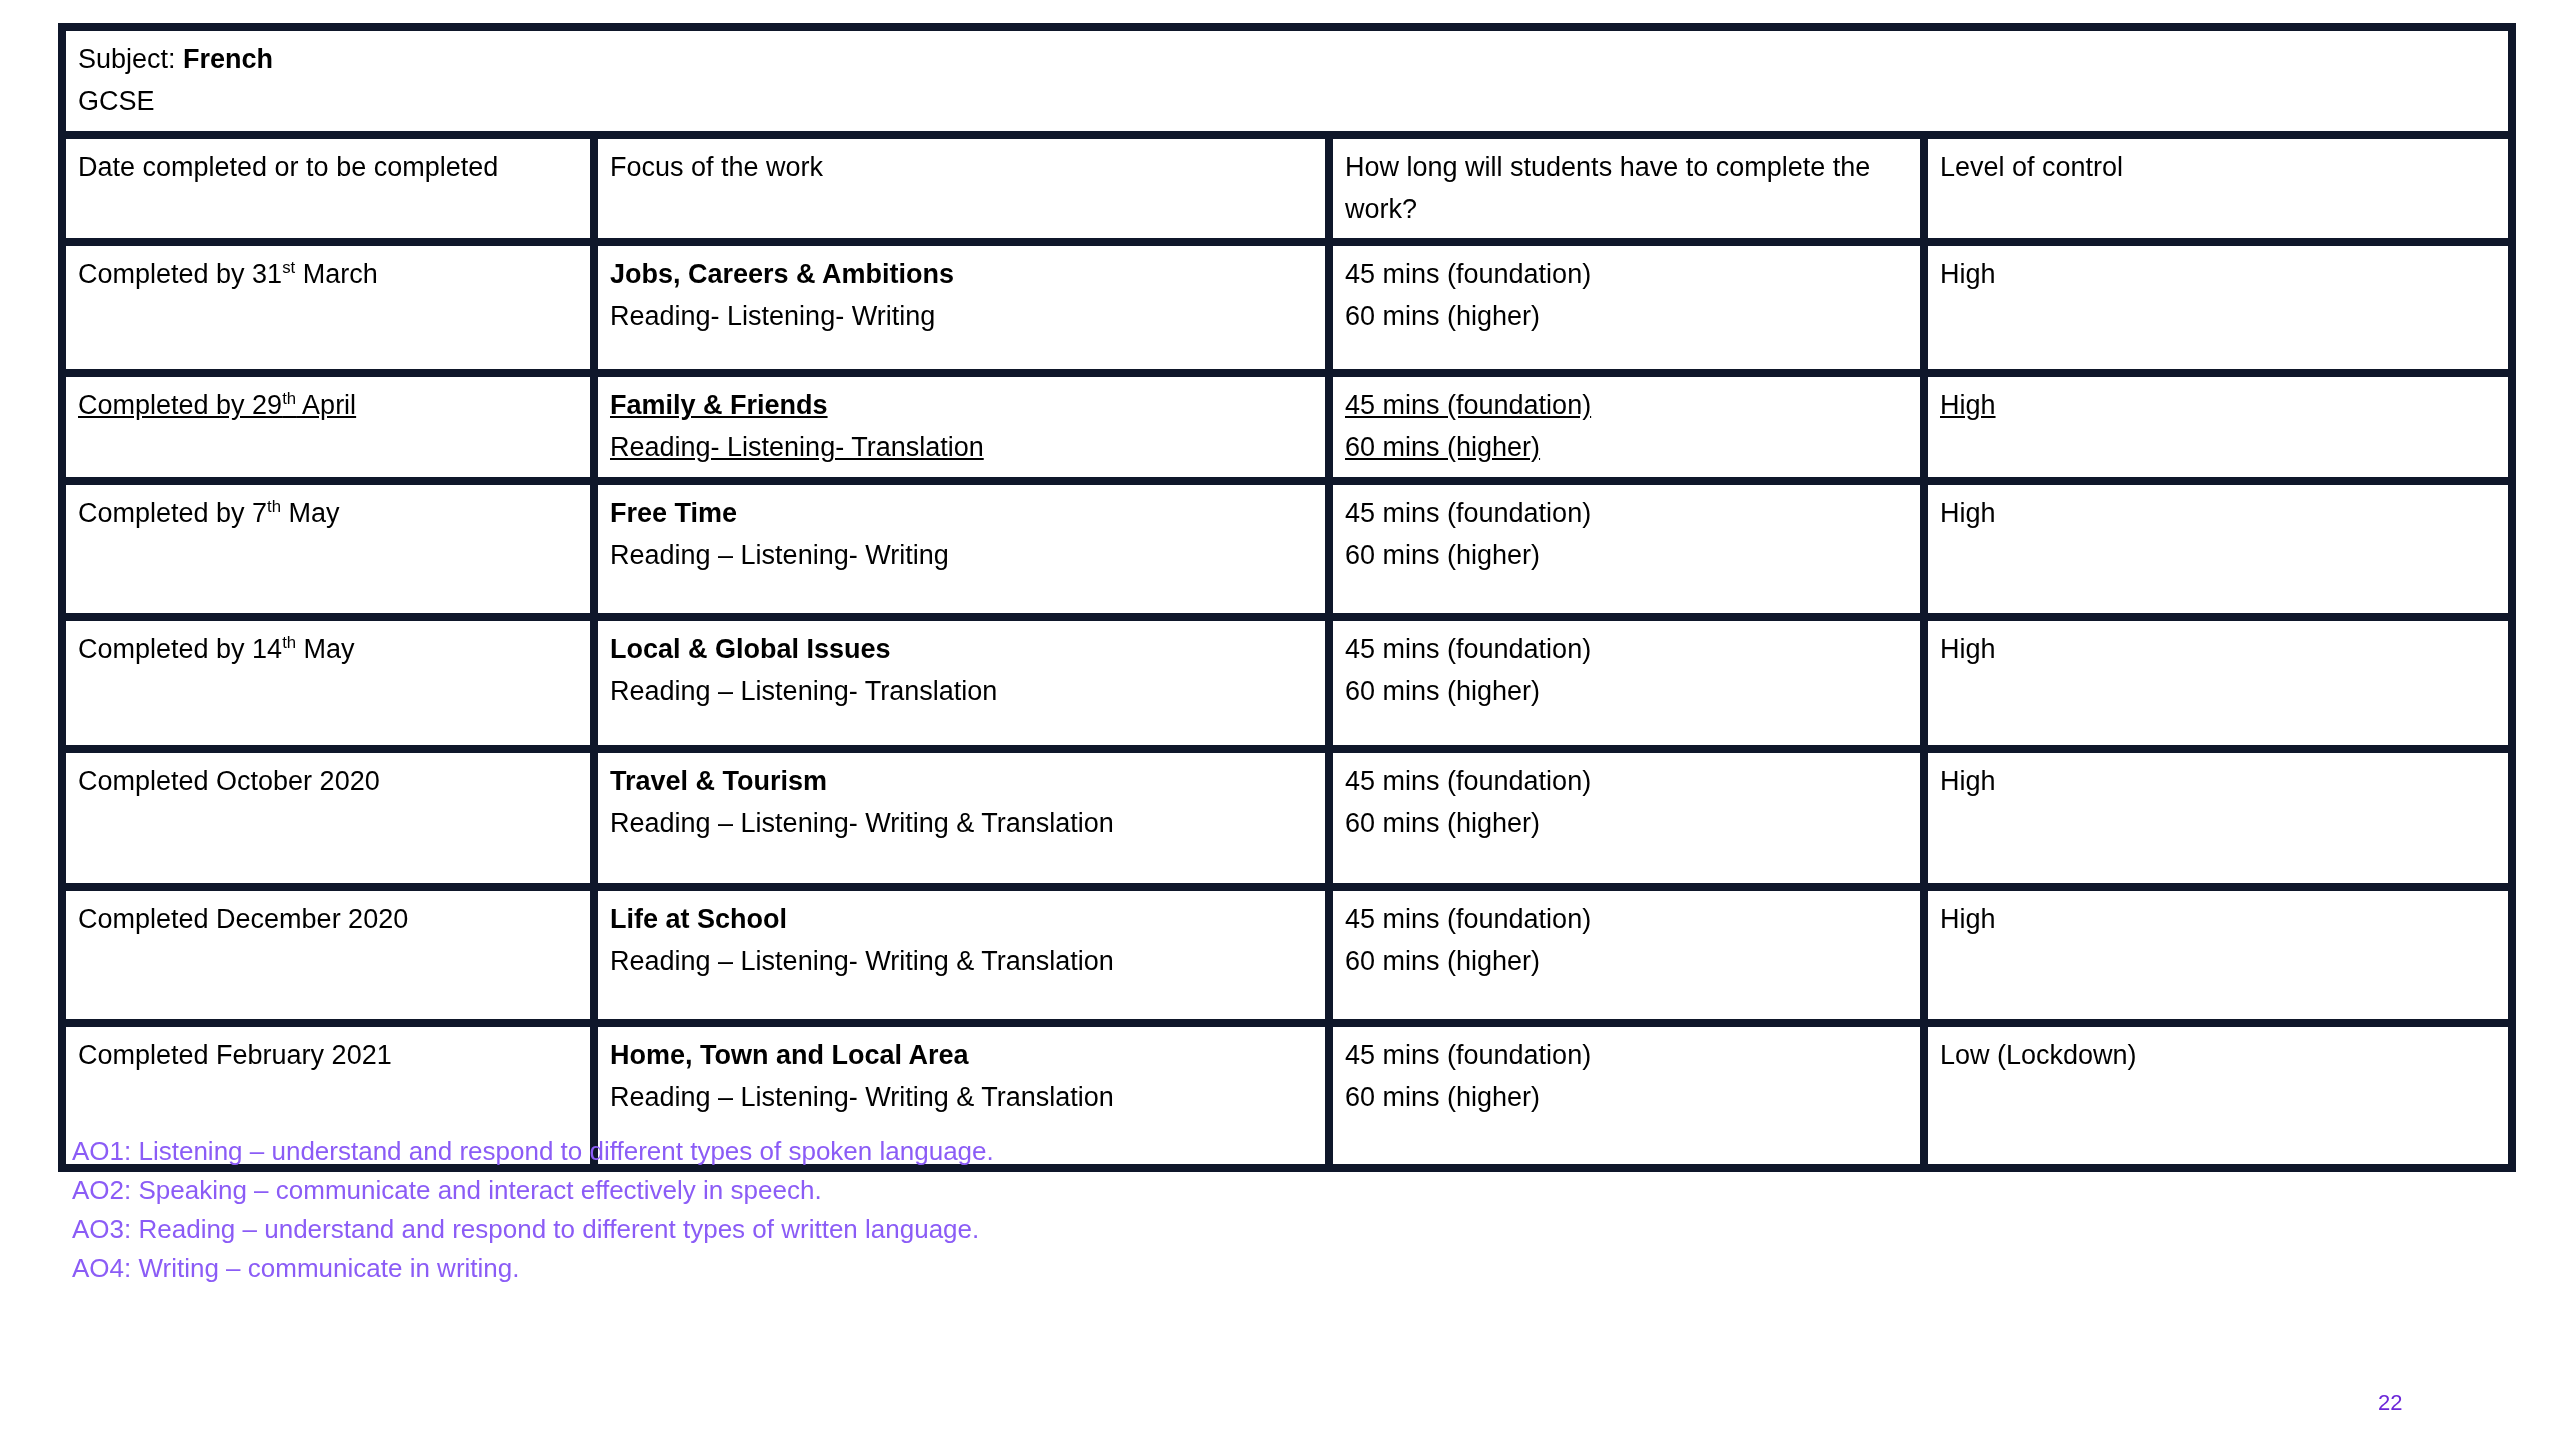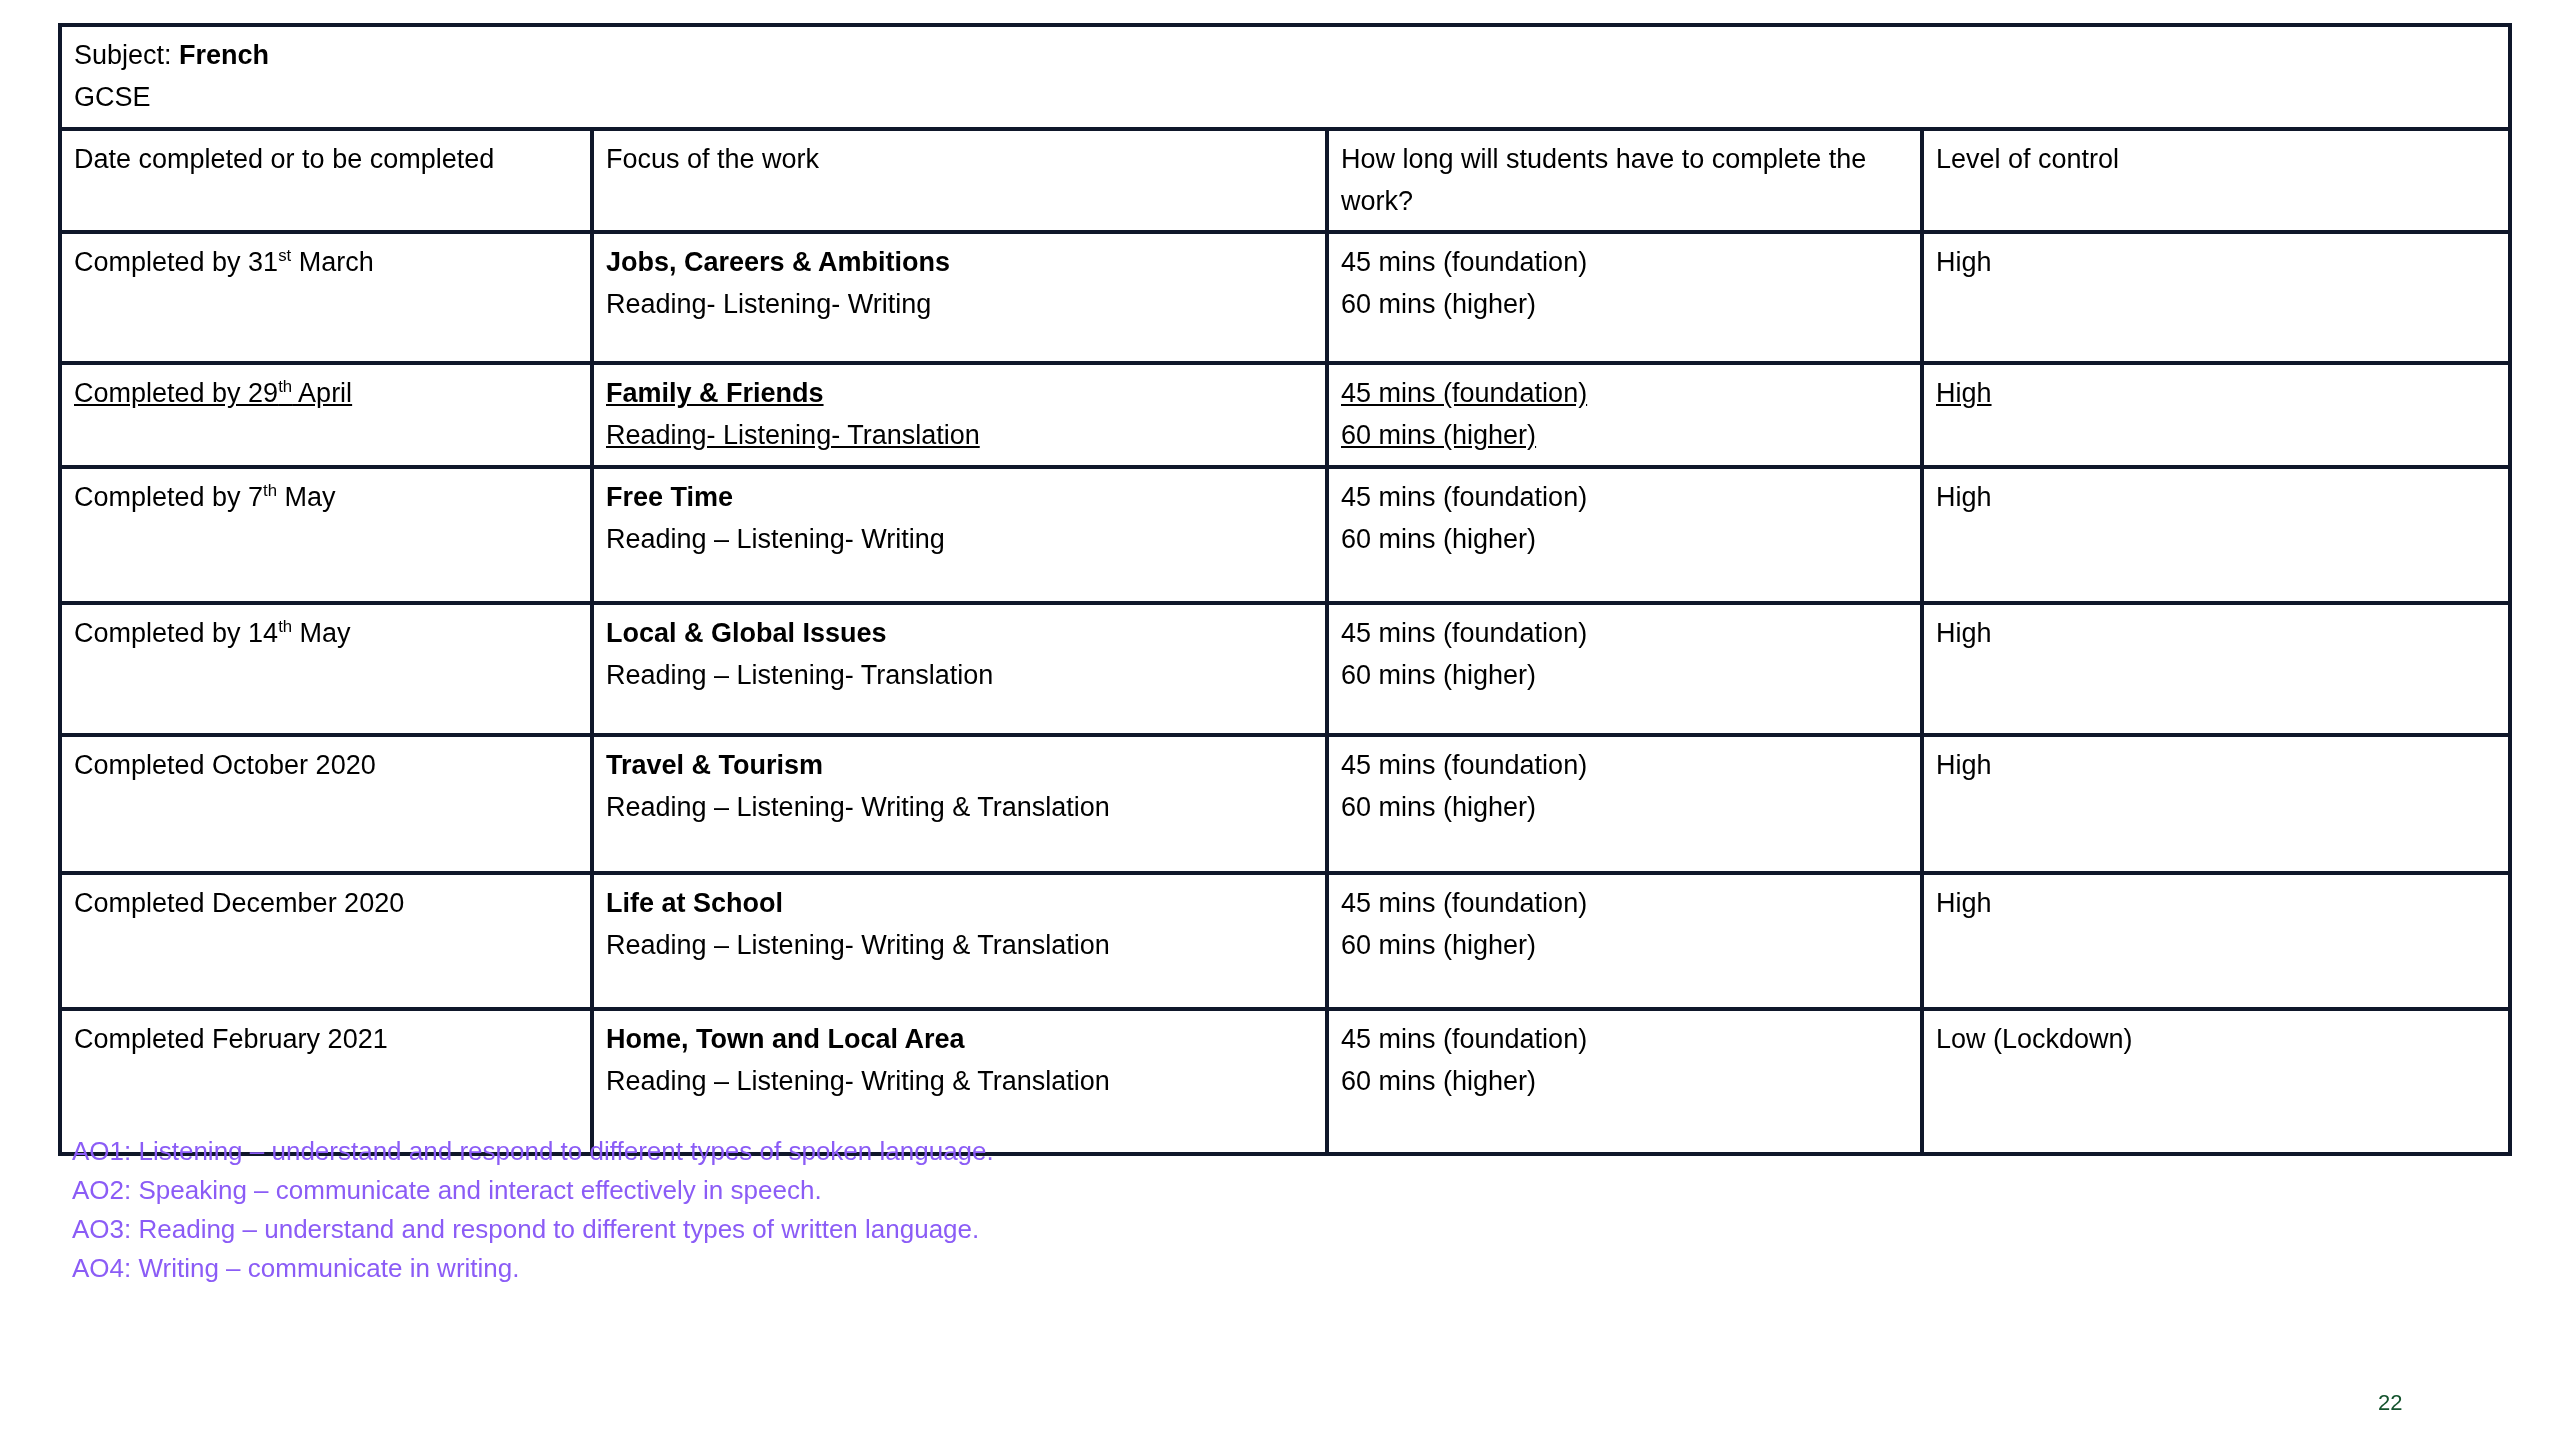--- a/index.html
+++ b/index.html
@@ -10,21 +10,21 @@
     color:#000000;
     overflow:hidden;
   }
   .page { position:relative; width:2560px; height:1440px; background:#ffffff; }
 
   table.schedule {
     position:absolute; left:58px; top:23px; width:2450px;
     border-collapse:collapse; table-layout:fixed;
   }
   table.schedule td {
-    border:4px solid #0f172a;
+    border:8px solid #0f172a;
     vertical-align:top;
     font-size:27px;
     line-height:1.55;
     padding:8px 14px 8px 12px;
   }
   tr.subject-row { height:102px; }
   tr.header-row  { height:96px; }
   tr.r0 { height:131px; }
   tr.r1 { height:80px;text-decoration:underline; }
   tr.r2 { height:136px; }
@@ -37,21 +37,21 @@
   .bold { font-weight:bold; }
   .focus-title { font-weight:bold; }
   sup { font-size:0.62em; vertical-align:super; line-height:0; }
 
   .footnotes {
     position:absolute; left:72px; top:1132px;
     font-size:26px; line-height:39px; color:#8b5cf6;
   }
   .page-number {
     position:absolute; left:2378px; top:1390px;
-    font-size:22px; color:#14532d;
+    font-size:22px; color:#6d28d9;
   }
 </style>
 </head>
 <body>
 
 <div class="page">
 
   <table class="schedule">
     <colgroup>
       <col style="width:532px">

